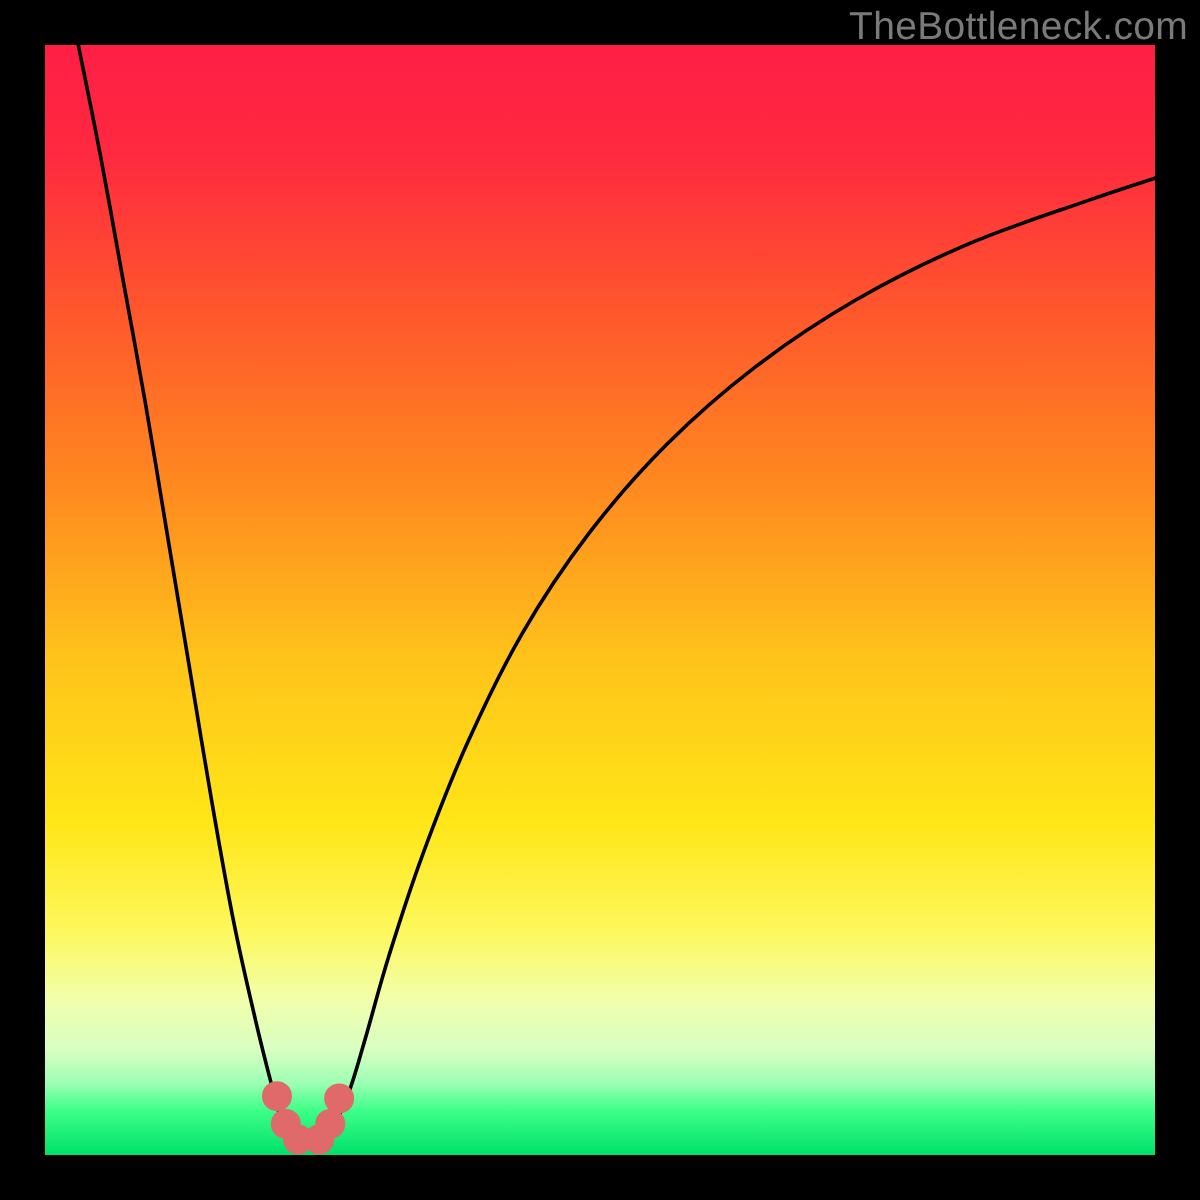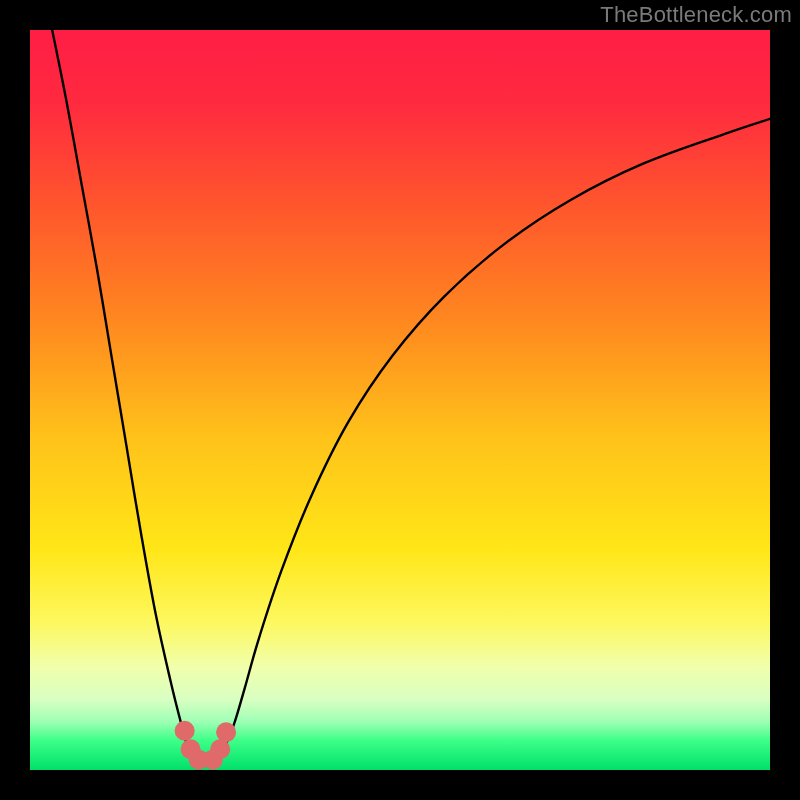--- a/index.html
+++ b/index.html
@@ -23,21 +23,21 @@
     position: absolute;
     left: 30px;
     top: 30px;
     width: 740px;
     height: 740px;
   }
   .watermark {
     position: absolute;
     top: 2px;
     right: 8px;
-    font-size: 22px;
+    font-size: 26px;
     font-weight: 500;
     color: #7a7a7a;
     letter-spacing: 0.2px;
     user-select: none;
   }
   svg { display: block; }
 </style>
 </head>
 <body>
 

